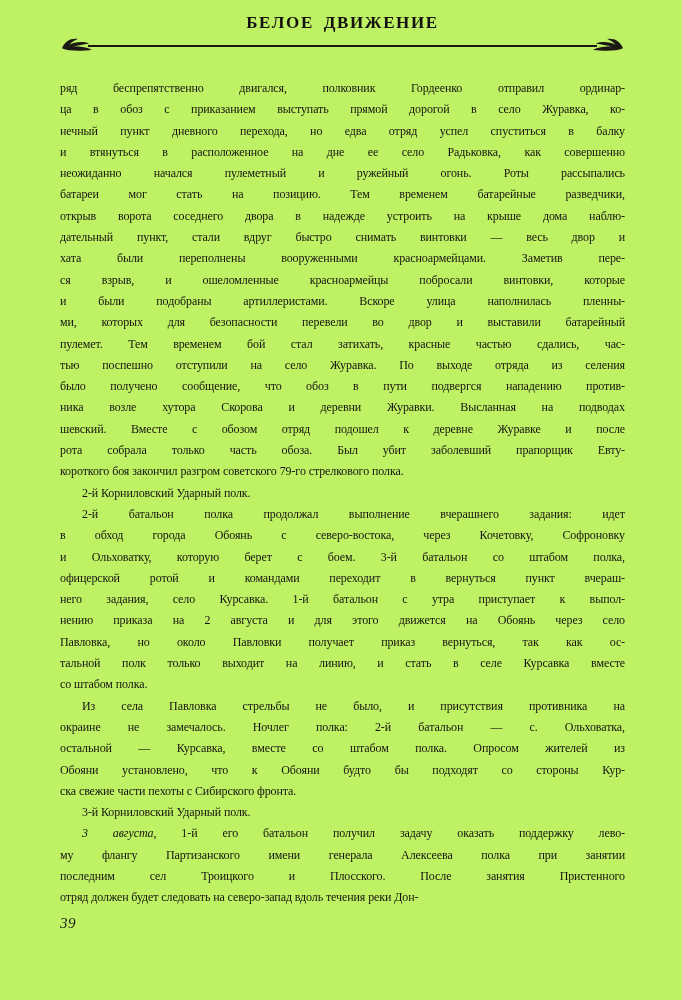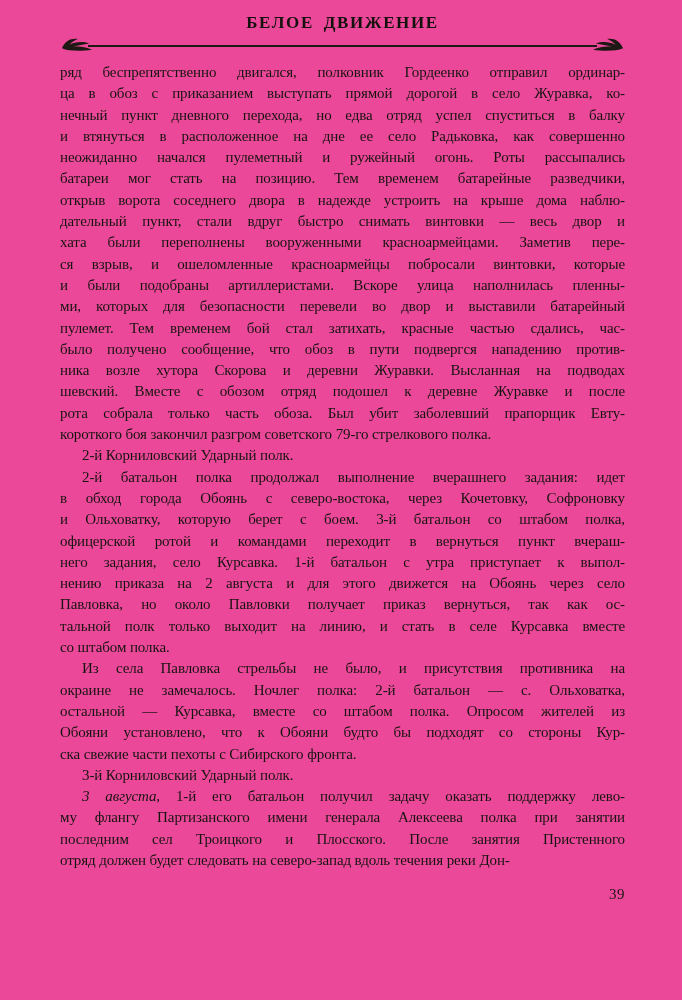--- a/index.html
+++ b/index.html
@@ -6,21 +6,21 @@
     margin: 0;
     padding: 0;
     background: #e8e8e8;
   }
   .page {
     position: relative;
     width: 682px;
     height: 1000px;
     margin: 0 auto;
     box-sizing: border-box;
-    background: #ec4899;
+    background: #bef264;
     color: #171411;
     font-family: "Liberation Serif", "DejaVu Serif", serif;
     padding: 13px 57px 0 60px;
     overflow: hidden;
   }
   
   .running-title {
     text-align: center;
     font-weight: bold;
     font-size: 17px;
@@ -42,40 +42,41 @@
   .fleuron svg { display: block; }
   .fleuron.right svg { transform: scaleX(-1); }
   .head-rule {
     flex: 1 1 auto;
     border-top: 2px solid #1c1914;
     margin: 6px -6px 0 -6px;
     height: 0;
   }
   
   .body-text {
-    margin-top: 10px;
-    font-size: 15px;
+    margin-top: 26px;
+    font-size: 12px;
     line-height: 21.3px;
     letter-spacing: -0.1px;
   }
   .line {
     text-align: justify;
     text-align-last: justify;
     white-space: normal;
   }
   .line.last { text-align-last: left; }
   .line.indent { text-indent: 22px; }
   .line i { font-style: italic; }
   
   .folio {
-    text-align: right;
-    margin-top: 15px;
+    text-align: left;
+    margin-top: 6px;
     font-size: 15px;
     letter-spacing: 0.5px;
     color: #1b1815;
+    font-style: italic;
   }
 </style>
 </head>
 <body>
 
 <div class="page">
 
   <header>
     <div class="running-title">БЕЛОЕ ДВИЖЕНИЕ</div>
     <div class="rule-row">
@@ -101,20 +102,21 @@
         <div class="line">и втянуться в расположенное на дне ее село Радьковка, как совершенно</div>
         <div class="line">неожиданно начался пулеметный и ружейный огонь. Роты рассыпались</div>
         <div class="line">батареи мог стать на позицию. Тем временем батарейные разведчики,</div>
         <div class="line">открыв ворота соседнего двора в надежде устроить на крыше дома наблю-</div>
         <div class="line">дательный пункт, стали вдруг быстро снимать винтовки — весь двор и</div>
         <div class="line">хата были переполнены вооруженными красноармейцами. Заметив пере-</div>
         <div class="line">ся взрыв, и ошеломленные красноармейцы побросали винтовки, которые</div>
         <div class="line">и были подобраны артиллеристами. Вскоре улица наполнилась пленны-</div>
         <div class="line">ми, которых для безопасности перевели во двор и выставили батарейный</div>
         <div class="line">пулемет. Тем временем бой стал затихать, красные частью сдались, час-</div>
+        <div class="line">тью поспешно отступили на село Журавка. По выходе отряда из селения</div>
         <div class="line">было получено сообщение, что обоз в пути подвергся нападению против-</div>
         <div class="line">ника возле хутора Скорова и деревни Журавки. Высланная на подводах</div>
         <div class="line">шевский. Вместе с обозом отряд подошел к деревне Журавке и после</div>
         <div class="line">рота собрала только часть обоза. Был убит заболевший прапорщик Евту-</div>
         <div class="line last">короткого боя закончил разгром советского 79-го стрелкового полка.</div>
       </div>
       <div class="para">
         <div class="line last indent">2-й Корниловский Ударный полк.</div>
       </div>
       <div class="para">

